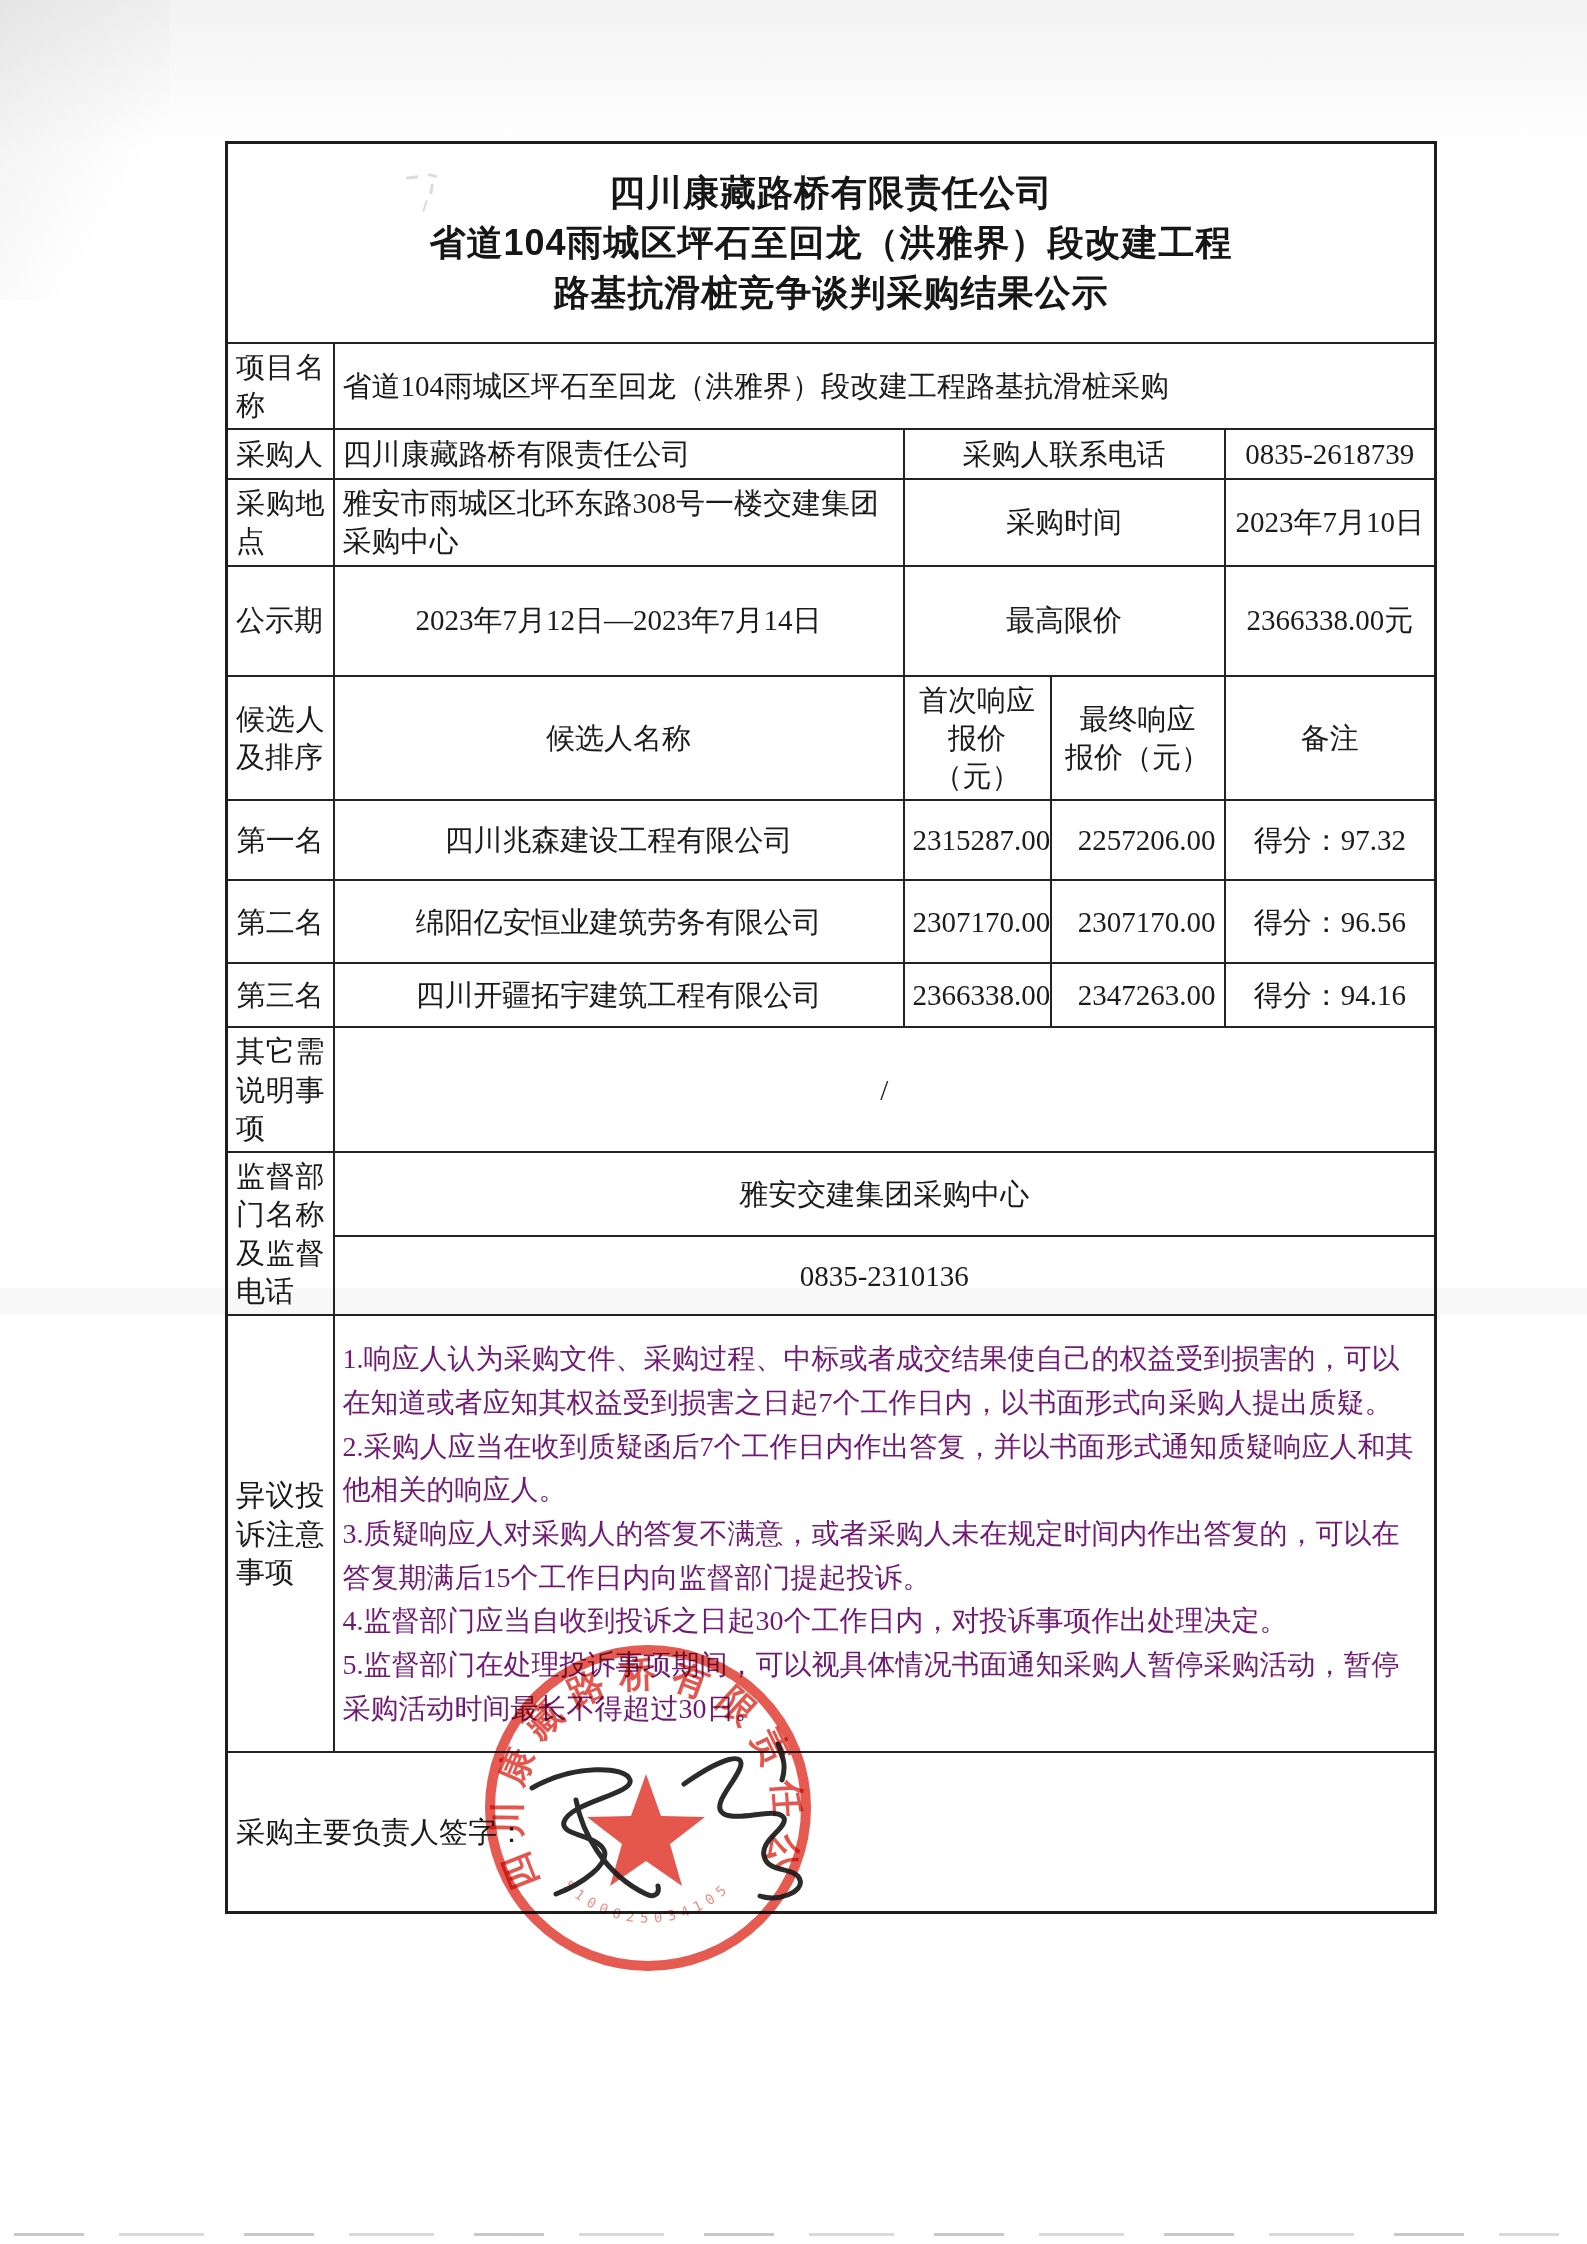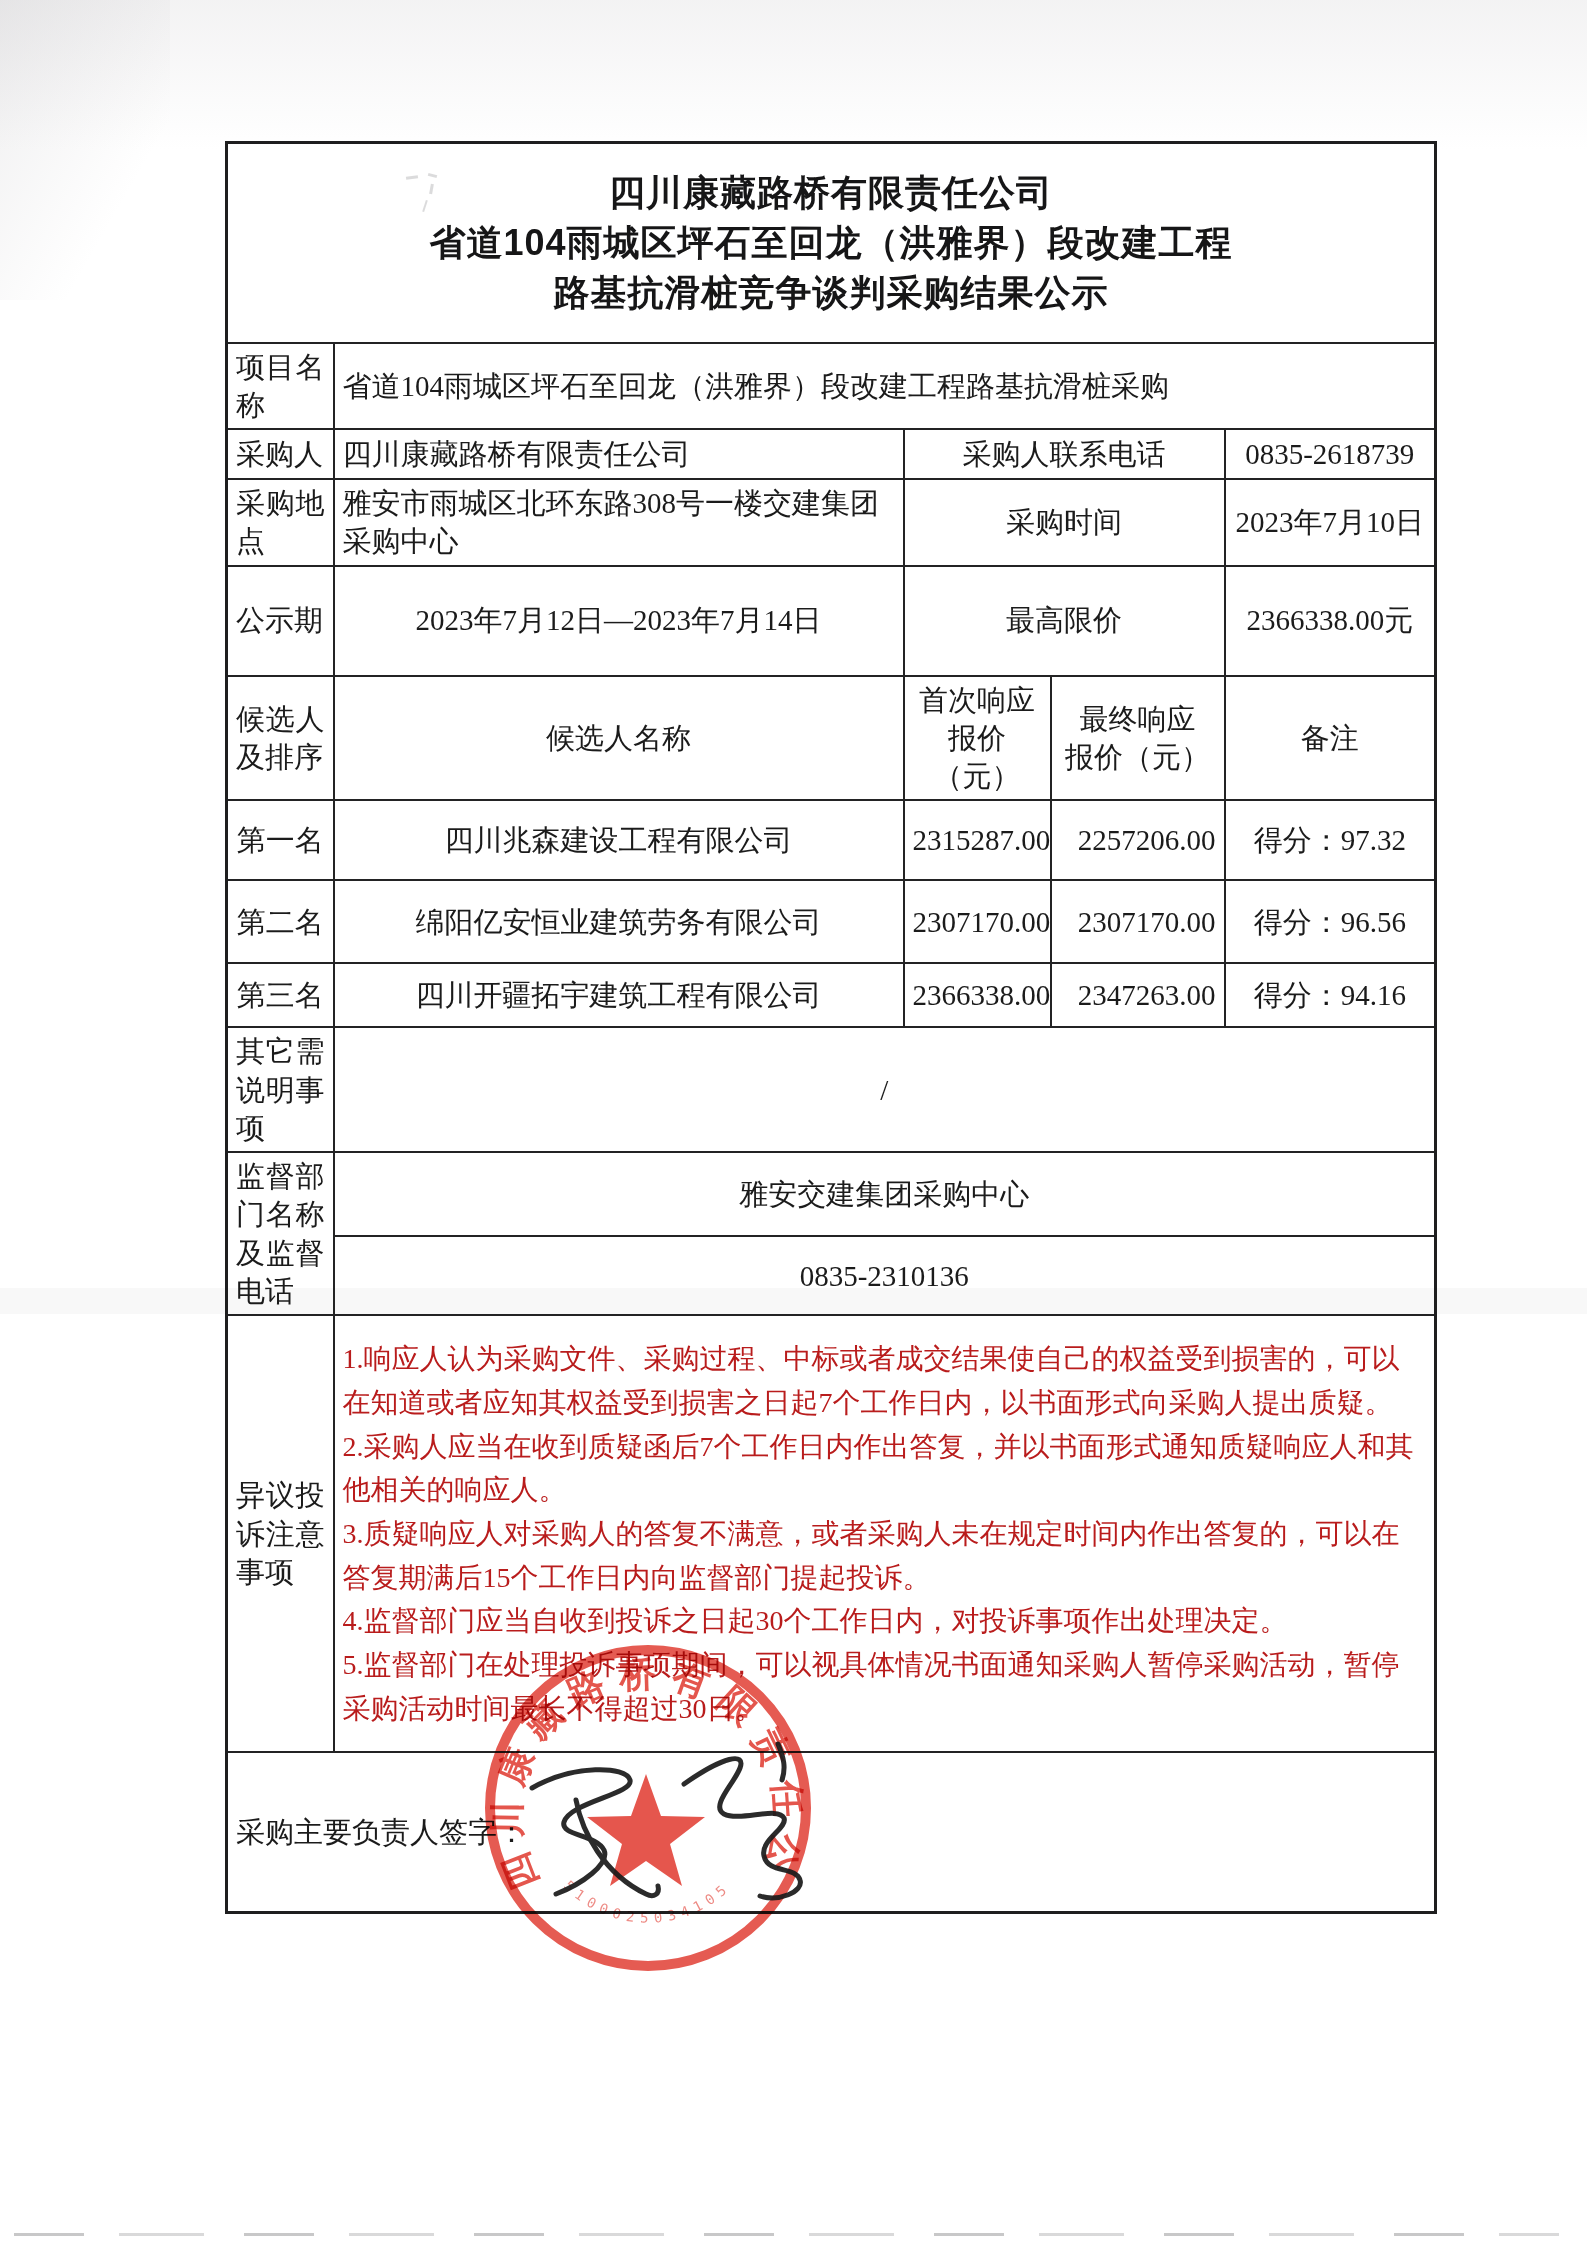--- a/index.html
+++ b/index.html
@@ -83,21 +83,21 @@
   }
   td.hdr{text-align:center;white-space:pre-line;font-size:28px;line-height:1.35;}
   td.notice-cell{
     vertical-align:middle;
     padding:14px 12px 30px 12px;
   }
   .notice-line{
     font-size:28px;
     line-height:1.56;
     text-align:left;
-    color:#b91c1c;
+    color:#701a75;
   }
   td.sign-cell{
     border:2px solid #232324;
     text-align:left;
     padding-left:5px;
     font-size:29px;
   }
   
   tr.r1{height:200px;} tr.r2{height:85px;} tr.r3{height:50px;} tr.r4{height:72px;}
   tr.r5{height:110px;} tr.r6{height:83px;} tr.r7{height:80px;} tr.r8{height:83px;}

